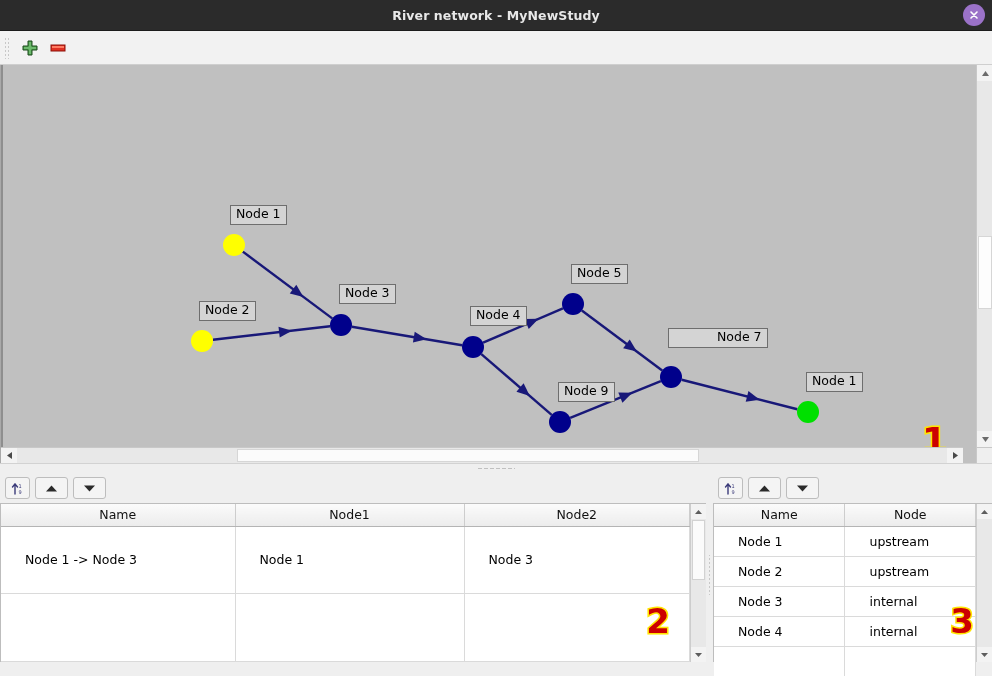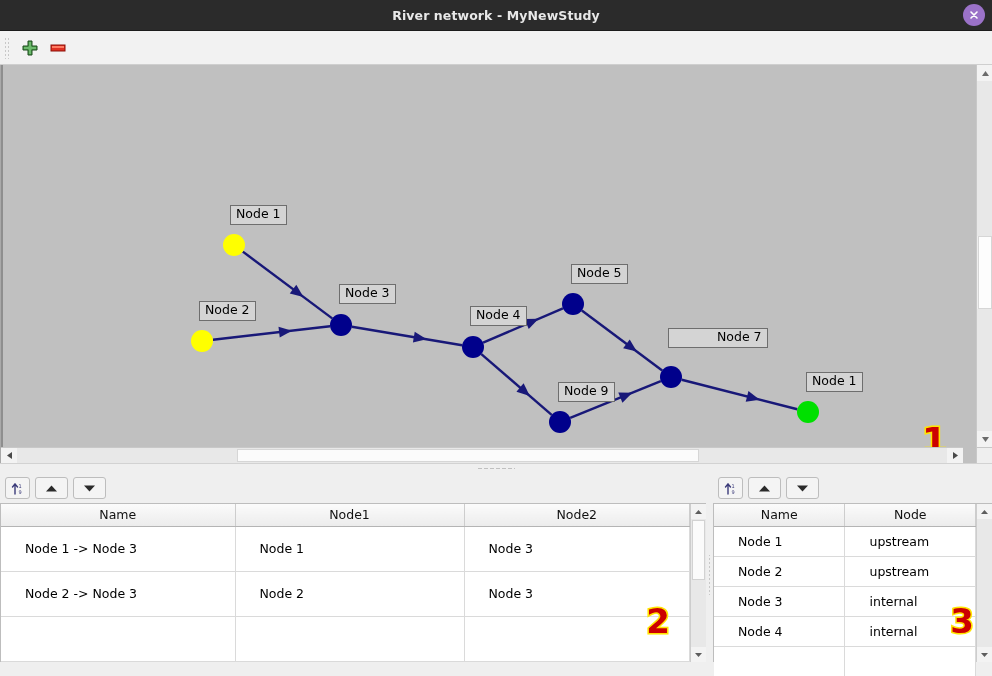--- a/index.html
+++ b/index.html
@@ -441,25 +441,20 @@
                 <th style="width: auto;">Node2</th>
               </tr>
             </thead>
           <tbody id="reaches-body">
               <tr>
                 <td>Node 1 -&gt; Node 3</td>
                 <td>Node 1</td>
                 <td>Node 3</td>
               </tr>
               <tr>
-                <td>Node 2 -&gt; Node 3</td>
-                <td>Node 2</td>
-                <td>Node 3</td>
-              </tr>
-              <tr>
                 <td class="blank"></td>
                 <td class="blank"></td>
                 <td class="blank"></td>
               </tr>
             </tbody>
         </table>
         <div class="tbl-scroll">
           <div class="sb-arrow up">
             <svg width="9" height="6" viewBox="0 0 9 6">
               <path d="M4.5 1 L8 5 L1 5 Z" fill="#5d5d5d"></path>

